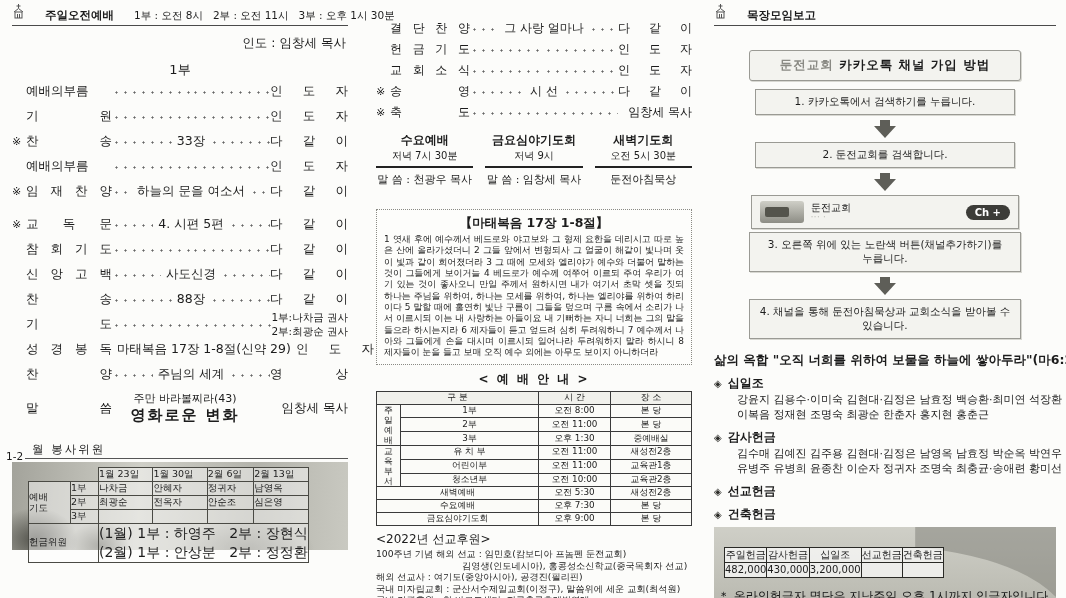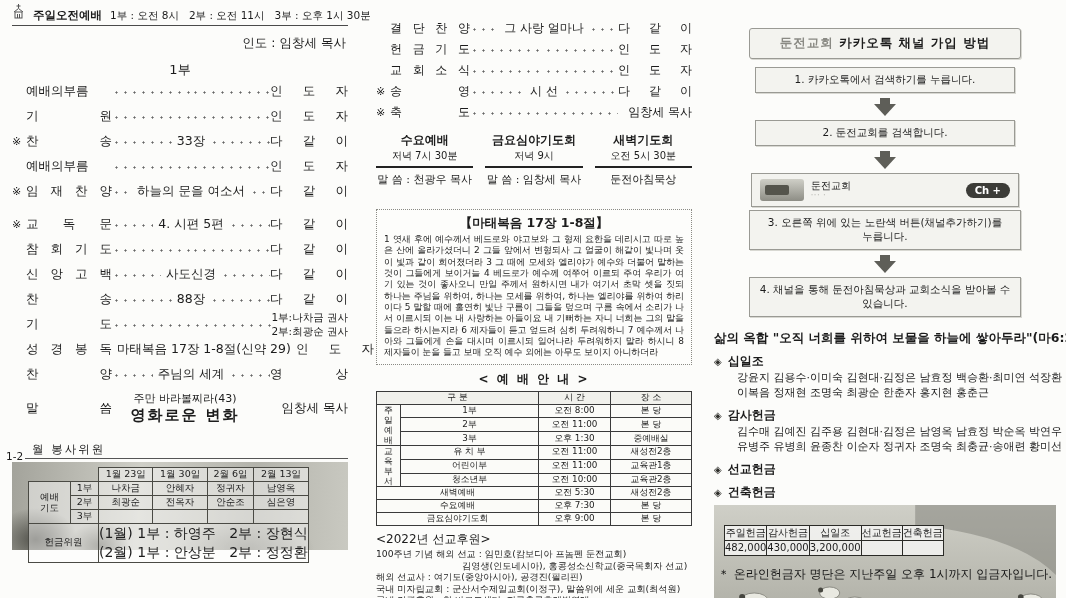--- a/index.html
+++ b/index.html
@@ -4,21 +4,21 @@
 <style>
   *{box-sizing:border-box;margin:0;padding:0}
   body{width:1066px;height:598px;margin:0;background:#fcfcfa;color:#1c1c1c;
        font-family:"DejaVu Sans",sans-serif;overflow:hidden}
   .page{display:flex;width:100%;height:100%}
   .cL{width:354px;padding:4px 6px 0 12px}
   .cM{width:344px;padding:18px 6px 0 22px}
   .cR{width:368px;padding:4px 10px 0 16px}
 
   
-  .hdr{display:flex;align-items:flex-end;gap:8px;border-bottom:1.5px solid #4a4a4a;padding-bottom:2px}
+  .hdr{display:flex;align-items:flex-end;gap:20px;border-bottom:1.5px solid #4a4a4a;padding-bottom:2px}
   .hdr .ht{font-size:11.5px;font-weight:bold;white-space:pre}
   .hdr .hs{font-size:10.5px;white-space:pre}
   .chicon{flex:none}
 
   .leader{text-align:right;font-size:12.5px;margin-top:9px;padding-right:2px}
   .stand{font-size:10px;margin-top:8px;color:#222}
   .ptitle{text-align:center;font-size:13px;margin-top:9px}
 
   
   .wrow{display:flex;align-items:center;height:25px;font-size:12.5px}
@@ -48,21 +48,21 @@
   .cmt-marker{position:absolute;left:-8px;bottom:-4px;font-size:10.5px;background:#fcfcfa;padding:0 2px}
   .cmt-title{position:absolute;left:20px;top:1px;font-size:11.5px;letter-spacing:2px}
   .cmt-photo{position:relative;height:88px;margin-top:3px;
      background-image:
        radial-gradient(60px 45px at 7% 88%, #4f4f48 0%, rgba(80,80,72,0) 70%),
        radial-gradient(44px 34px at 26% 95%, rgba(90,90,80,.8) 0%, rgba(90,90,80,0) 70%),
        radial-gradient(90px 40px at 70% 100%, rgba(110,110,100,.6) 0%, rgba(110,110,100,0) 75%),
        linear-gradient(93deg,#a3a39b,#cfcfc7 38%,#b3b3ab 72%,#c9c9c1)}
   .cmt-table{position:absolute;left:16px;right:2px;top:5px;border-collapse:collapse;
              table-layout:fixed;font-size:9.5px}
-  .cmt-table td{border:1px solid #4a4a44;height:14px;text-align:center;
+  .cmt-table td{border:1px solid #4a4a44;height:14px;text-align:left;
                 background:rgba(255,255,255,.45);padding:0;overflow:hidden}
   .cmt-table td.tl{border:none;background:transparent}
   .cmt-table td.lab{font-size:9.5px;line-height:1.15}
   .cmt-lines{font-size:14px;line-height:1.35;white-space:pre}
 
   
   .midweek{display:flex;gap:12px;margin-top:9px}
   .mw{flex:1;text-align:center}
   .mw .t{font-size:12px;font-weight:bold}
   .mw .tm{font-size:10px;padding-bottom:3px;border-bottom:2px solid #222}
@@ -459,20 +459,35 @@
       <div class="ml ind">김영생(인도네시아), 홍콩성소신학교(중국목회자 선교)</div>
       <div class="ml">해외 선교사 : 여기도(중앙아시아), 공경진(필리핀)</div>
       <div class="ml">국내 미자립교회 : 군산서수제일교회(이정구), 말씀위에 세운 교회(최석원)</div>
       <div class="ml">국내 기관후원 : 참 바르드센터, 지구촌구호개발연대</div>
       <div class="ml">남선도회 선교 : 은혜골 우리집(김광수)</div>
     </div>
   </div>
 
   <div class="cR">
 
+    <div class="hdr">
+      <span class="chicon">
+        <svg width="13" height="15" viewBox="0 0 13 15">
+            <g stroke="#555" stroke-width="1" fill="none">
+          <line x1="6.5" y1="0" x2="6.5" y2="4"></line>
+              <line x1="4.5" y1="2" x2="8.5" y2="2"></line>
+          <path d="M2 8 L6.5 4.5 L11 8"></path>
+              <rect x="3" y="8" width="7" height="6"></rect>
+          <line x1="5.5" y1="14" x2="5.5" y2="10"></line>
+              <line x1="7.5" y1="14" x2="7.5" y2="10"></line>
+        </g>
+          </svg>
+      </span>
+      <span class="ht">목장모임보고</span>
+    </div>
 
     <div class="flow">
       <div class="fbox ftitle">
         <span class="pre">둔전교회</span><span class="main"> 카카오톡 채널 가입 방법</span>
       </div>
       <div style="height:8px"></div>
       <div class="fbox fstep">1. 카카오톡에서 검색하기를 누릅니다.</div>
       <div class="stem"></div>
       <div class="arrow"></div>
       <div style="height:4px"></div>

